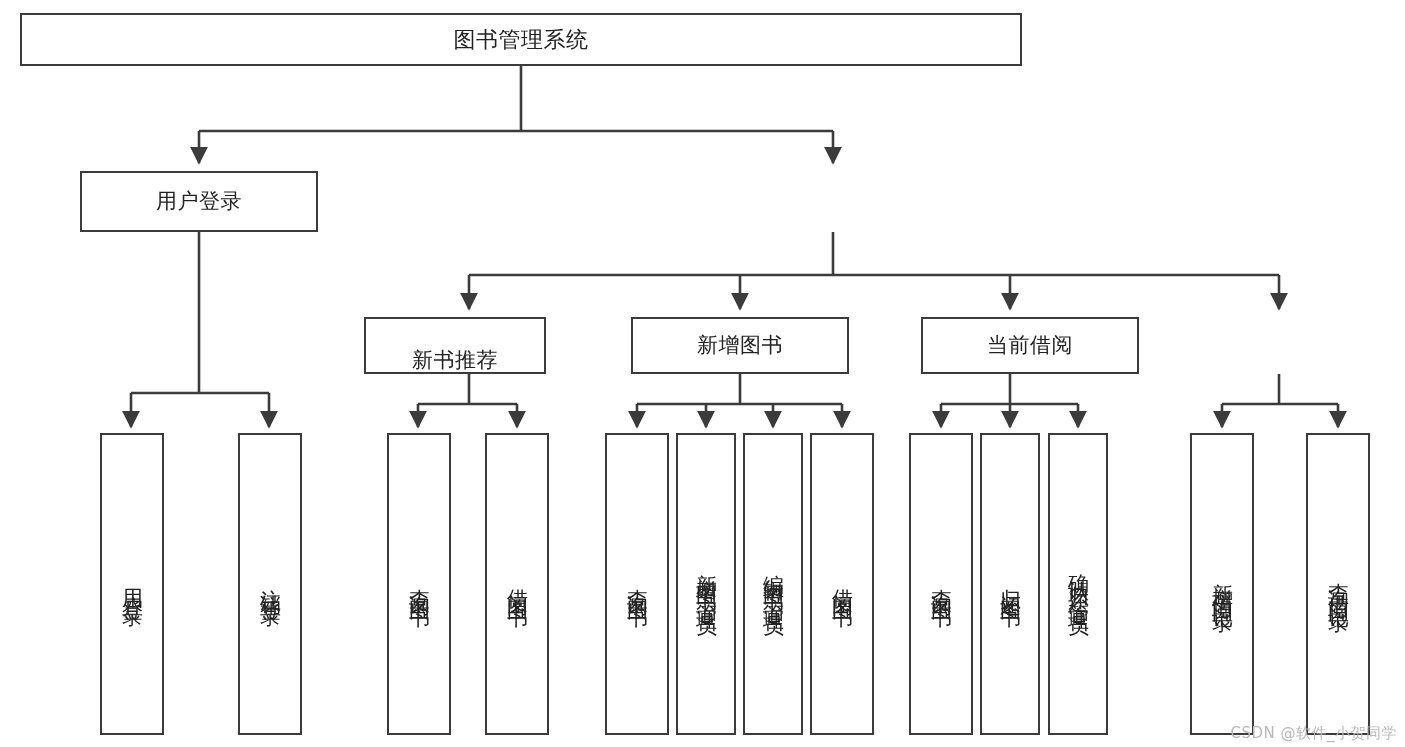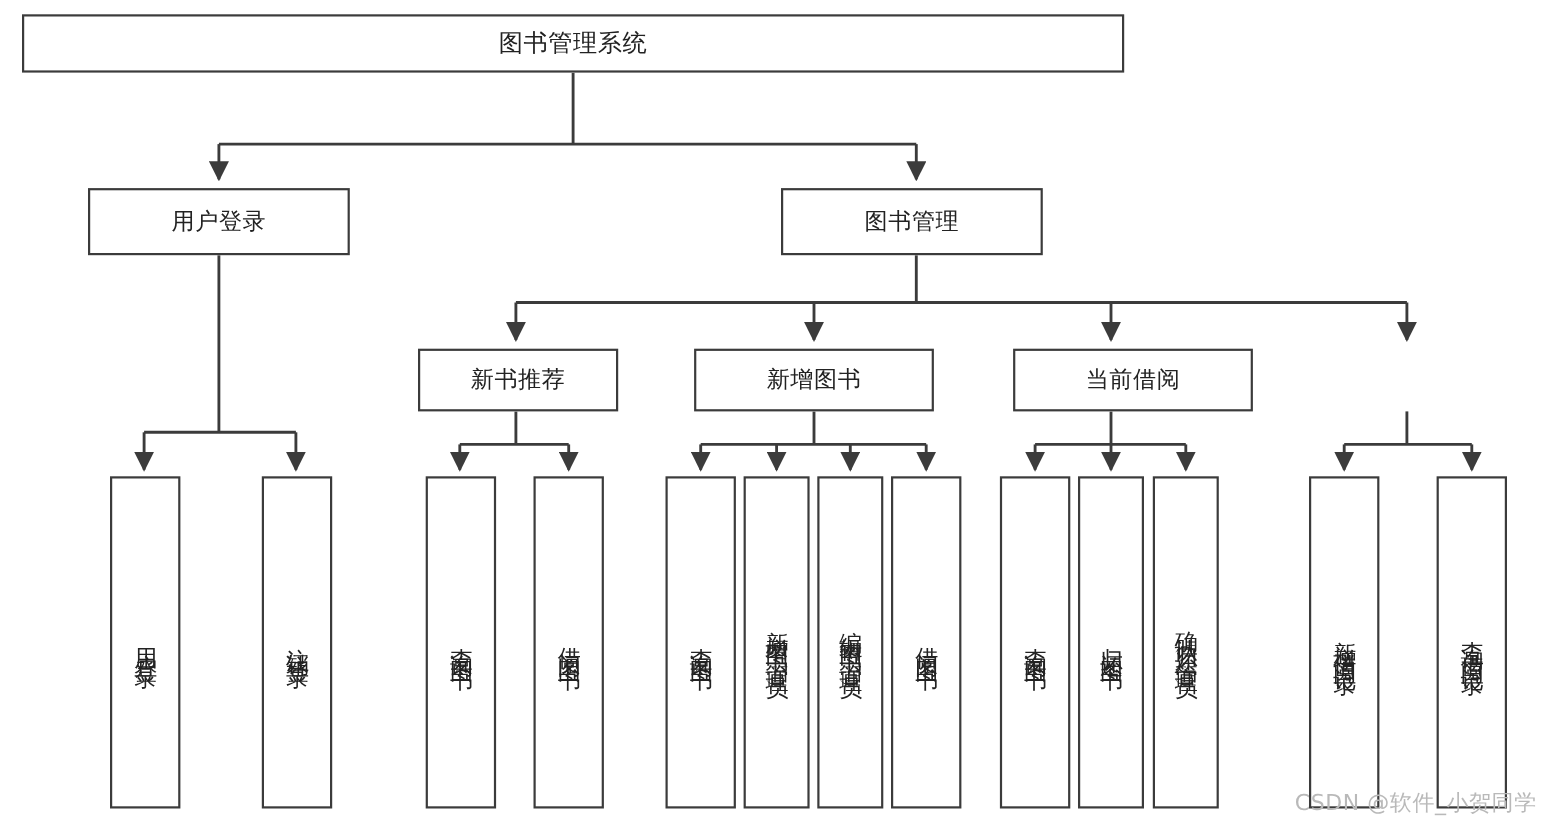--- a/index.html
+++ b/index.html
@@ -40,21 +40,21 @@
     text-orientation:upright;
     font-size:21px;
     letter-spacing:6px;
     line-height:1;
     white-space:nowrap;
   }
   .watermark{
     position:absolute;
     right:8px;
     bottom:4px;
-    font-size:20px;
+    font-size:15px;
     color:#b9b9b9;
     letter-spacing:0.5px;
     white-space:nowrap;
     pointer-events:none;
   }
 </style>
 </head>
 <body>
 
 <div id="diagram">
@@ -109,25 +109,22 @@
     </g>
   </svg>
 
   <div class="node root h" style="left:20px;top:13px;width:1002px;height:53px;">
     <span class="lbl">图书管理系统</span>
   </div>
 
   <div class="node h" style="left:80px;top:171px;width:238px;height:61px;">
     <span class="lbl">用户登录</span>
   </div>
-  <div class="node h" style="left:710px;top:171px;width:238px;height:61px;">
-    <span class="lbl">图书管理</span>
-  </div>
 
-  <div class="node h" style="left:380px;top:317px;width:182px;height:57px;">
+  <div class="node h" style="left:364px;top:317px;width:182px;height:57px;align-items:flex-end;">
     <span class="lbl">新书推荐</span>
   </div>
   <div class="node h" style="left:631px;top:317px;width:218px;height:57px;">
     <span class="lbl">新增图书</span>
   </div>
   <div class="node h" style="left:901px;top:317px;width:218px;height:57px;margin-left:20px;">
     <span class="lbl">当前借阅</span>
   </div>
 
   <div class="node v" style="left:100px;top:433px;width:64px;height:302px;">

